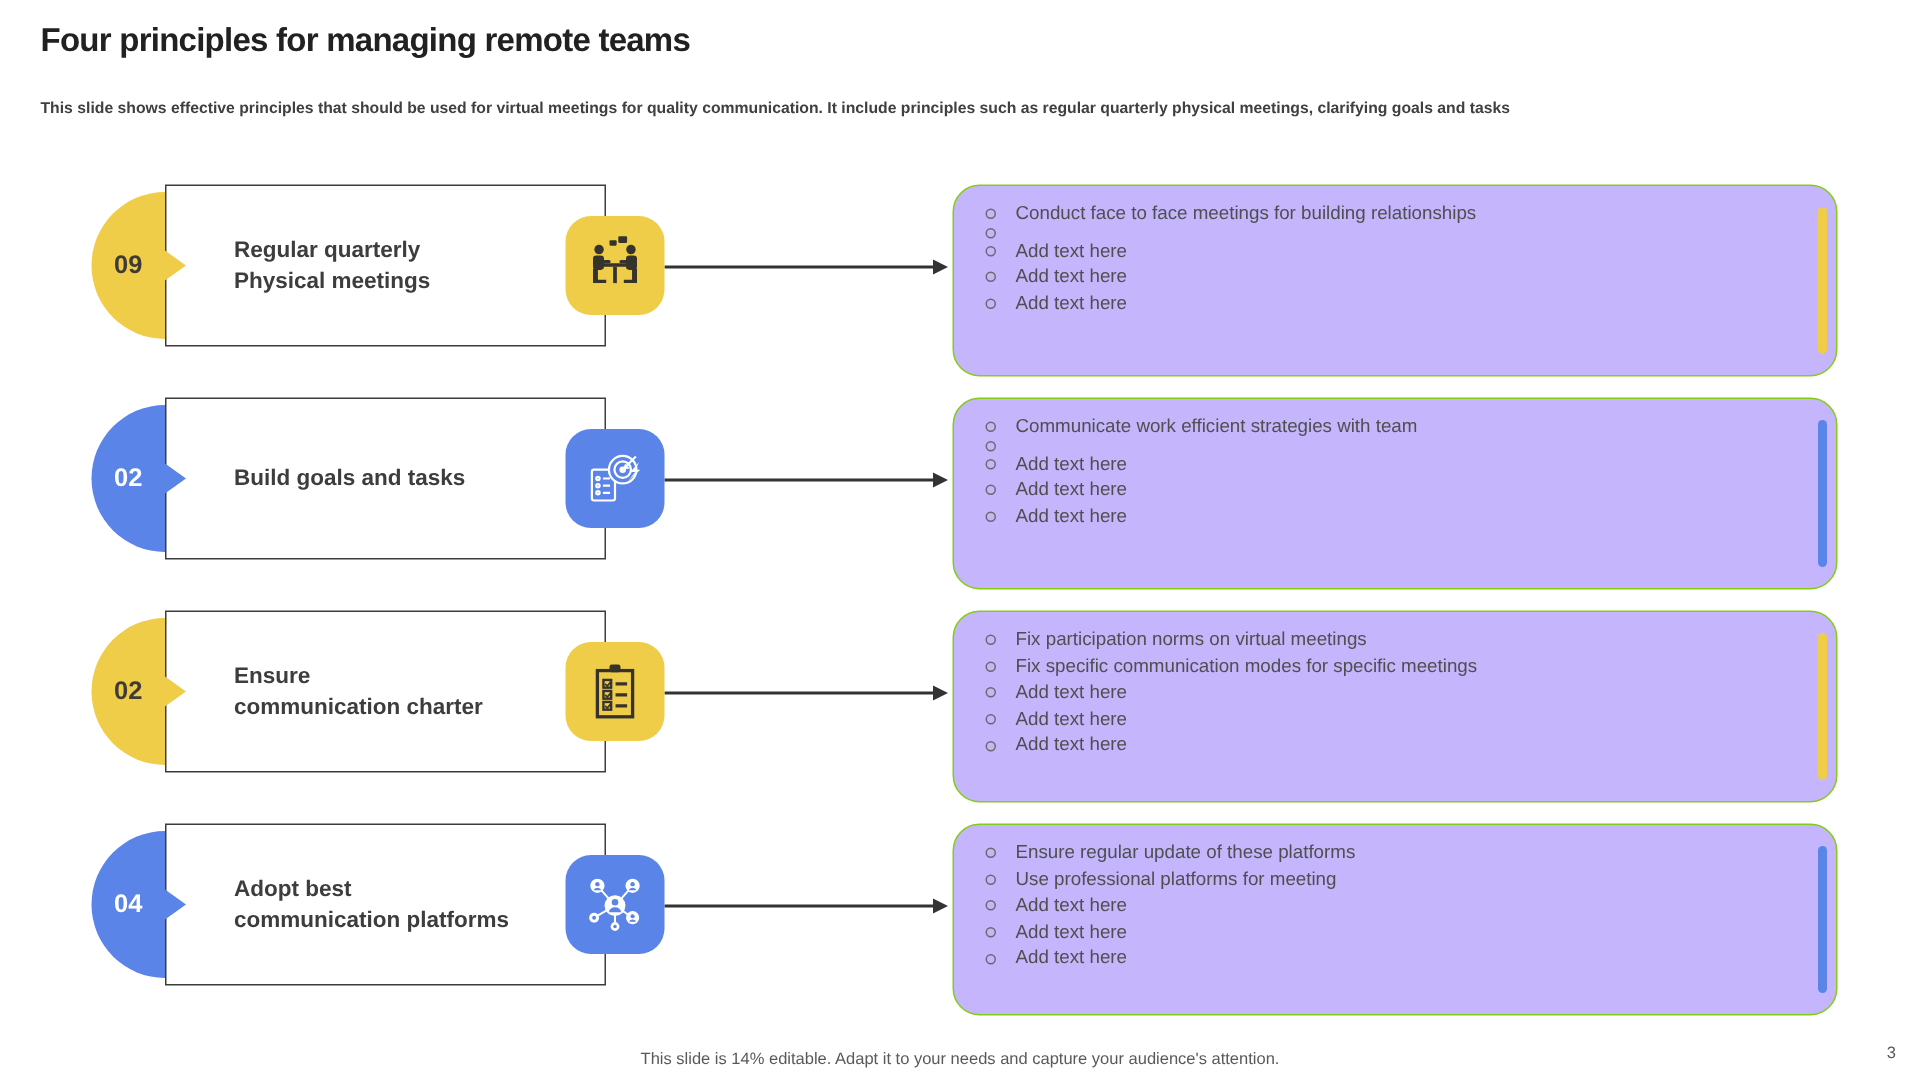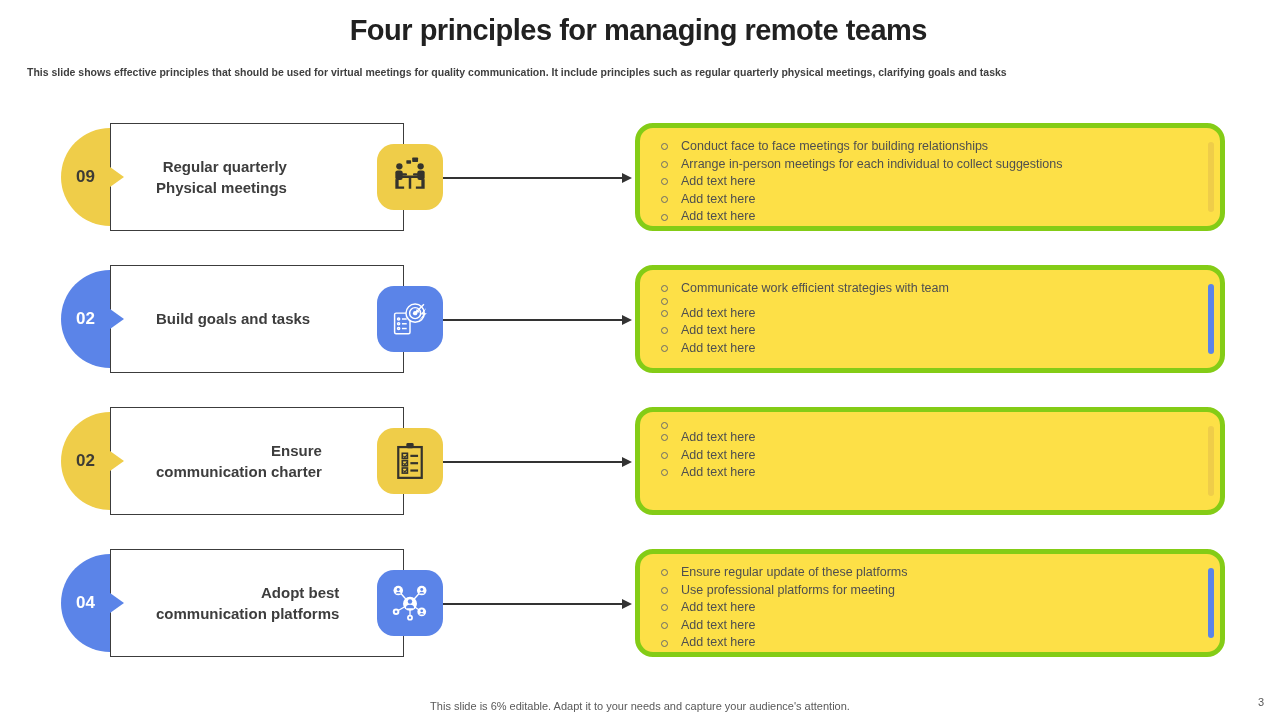--- a/index.html
+++ b/index.html
@@ -5,39 +5,39 @@
   html,body{margin:0;padding:0;}
   body{
     width:1280px;height:720px;position:relative;overflow:hidden;
     background:#ffffff;font-family:"Liberation Sans","DejaVu Sans",sans-serif;
   }
   .slide{position:absolute;inset:0;}
 
   
   .page-title{
     position:absolute;left:27px;top:14px;width:900px;
-    font-size:29px;font-weight:700;color:#212121;letter-spacing:-0.5px;text-align:right;
+    font-size:22px;font-weight:700;color:#212121;letter-spacing:-0.5px;
   }
   .page-subtitle{
     position:absolute;left:27px;top:66px;width:1080px;
     font-size:10.5px;color:#404040;font-weight:bold;
   }
 
   
   .row{position:absolute;left:0;width:1280px;height:108px;}
   .row-1{top:123px;} .row-2{top:265px;} .row-3{top:407px;} .row-4:{}
   .row-4{top:549px;}
 
   .theme-yellow{--accent:#EFCD49;--num:#3E3C35;--glyph:#35332C;}
   .theme-blue  {--accent:#5B84E8;--num:#ffffff;--glyph:#ffffff;}
 
   .title-box{
     position:absolute;left:110px;top:0;width:294px;height:108px;
     background:#ffffff;border:1px solid #3c3c3c;box-sizing:border-box;
-    display:flex;align-items:center;z-index:1;text-align:right;
+    display:flex;align-items:center;z-index:1;
   }
   .row-title{
     padding-left:45px;font-size:15px;font-weight:700;color:#3d3d3d;
     line-height:21.5px;white-space:pre-line;
   }
 
   .badge{
     position:absolute;left:61px;top:5px;width:49px;height:98px;
     background:var(--accent);border-radius:49px 0 0 49px;z-index:2;
     display:flex;align-items:center;justify-content:center;
@@ -59,22 +59,22 @@
   .arrow{
     position:absolute;left:443px;top:54px;width:179px;height:2px;background:#333;
   }
   .arrow .arrow-head{
     position:absolute;right:-10px;top:-4px;width:0;height:0;
     border-top:5px solid transparent;border-bottom:5px solid transparent;
     border-left:10px solid #333;
   }
 
   .bullet-box{
-    position:absolute;left:635px;top:0;width:590px;height:108px;
-    background:#fde047;border:5px solid #84cc16;border-radius:18px;
+    position:absolute;left:635px;top:0;width:590px;height:128px;
+    background:#c4b5fd;border:1px solid #84cc16;border-radius:18px;
     box-sizing:border-box;
   }
   .bullet-box ul{
     list-style:none;margin:0;padding:10px 30px 0 21px;
   }
   .bullet-box li{
     display:flex;align-items:center;line-height:17.6px;
     font-size:12.5px;color:#4f4f4f;
   }
   .bullet-box li .marker{
@@ -131,21 +131,20 @@
         <div class="arrow-head"></div>
       </div>
     <div class="bullet-box">
       <ul>
         <li>
             <span class="marker"></span>
             <span>Conduct face to face meetings for building relationships</span>
           </li>
         <li>
             <span class="marker"></span>
-            <span>Arrange in-person meetings for each individual to collect suggestions</span>
           </li>
         <li>
             <span class="marker"></span>
             <span>Add text here</span>
           </li>
         <li>
             <span class="marker"></span>
             <span>Add text here</span>
           </li>
         <li>
@@ -233,20 +232,25 @@
         <line x1="30.5" y1="43" x2="41" y2="43" stroke-width="3"></line>
       </svg>
     </div>
     <div class="arrow">
         <div class="arrow-head"></div>
       </div>
     <div class="bullet-box">
       <ul>
         <li>
             <span class="marker"></span>
+            <span>Fix participation norms on virtual meetings</span>
+          </li>
+        <li>
+            <span class="marker"></span>
+            <span>Fix specific communication modes for specific meetings</span>
           </li>
         <li>
             <span class="marker"></span>
             <span>Add text here</span>
           </li>
         <li>
             <span class="marker"></span>
             <span>Add text here</span>
           </li>
         <li>
@@ -314,16 +318,16 @@
           </li>
         <li>
             <span class="marker"></span>
             <span>Add text here</span>
           </li>
       </ul>
       <div class="accent-bar"></div>
     </div>
   </div>
 
-  <div class="footer-note">This slide is 6% editable. Adapt it to your needs and capture your audience's attention.</div>
+  <div class="footer-note">This slide is 14% editable. Adapt it to your needs and capture your audience's attention.</div>
   <div class="page-number">3</div>
 
 </div>
 
 </body></html>

